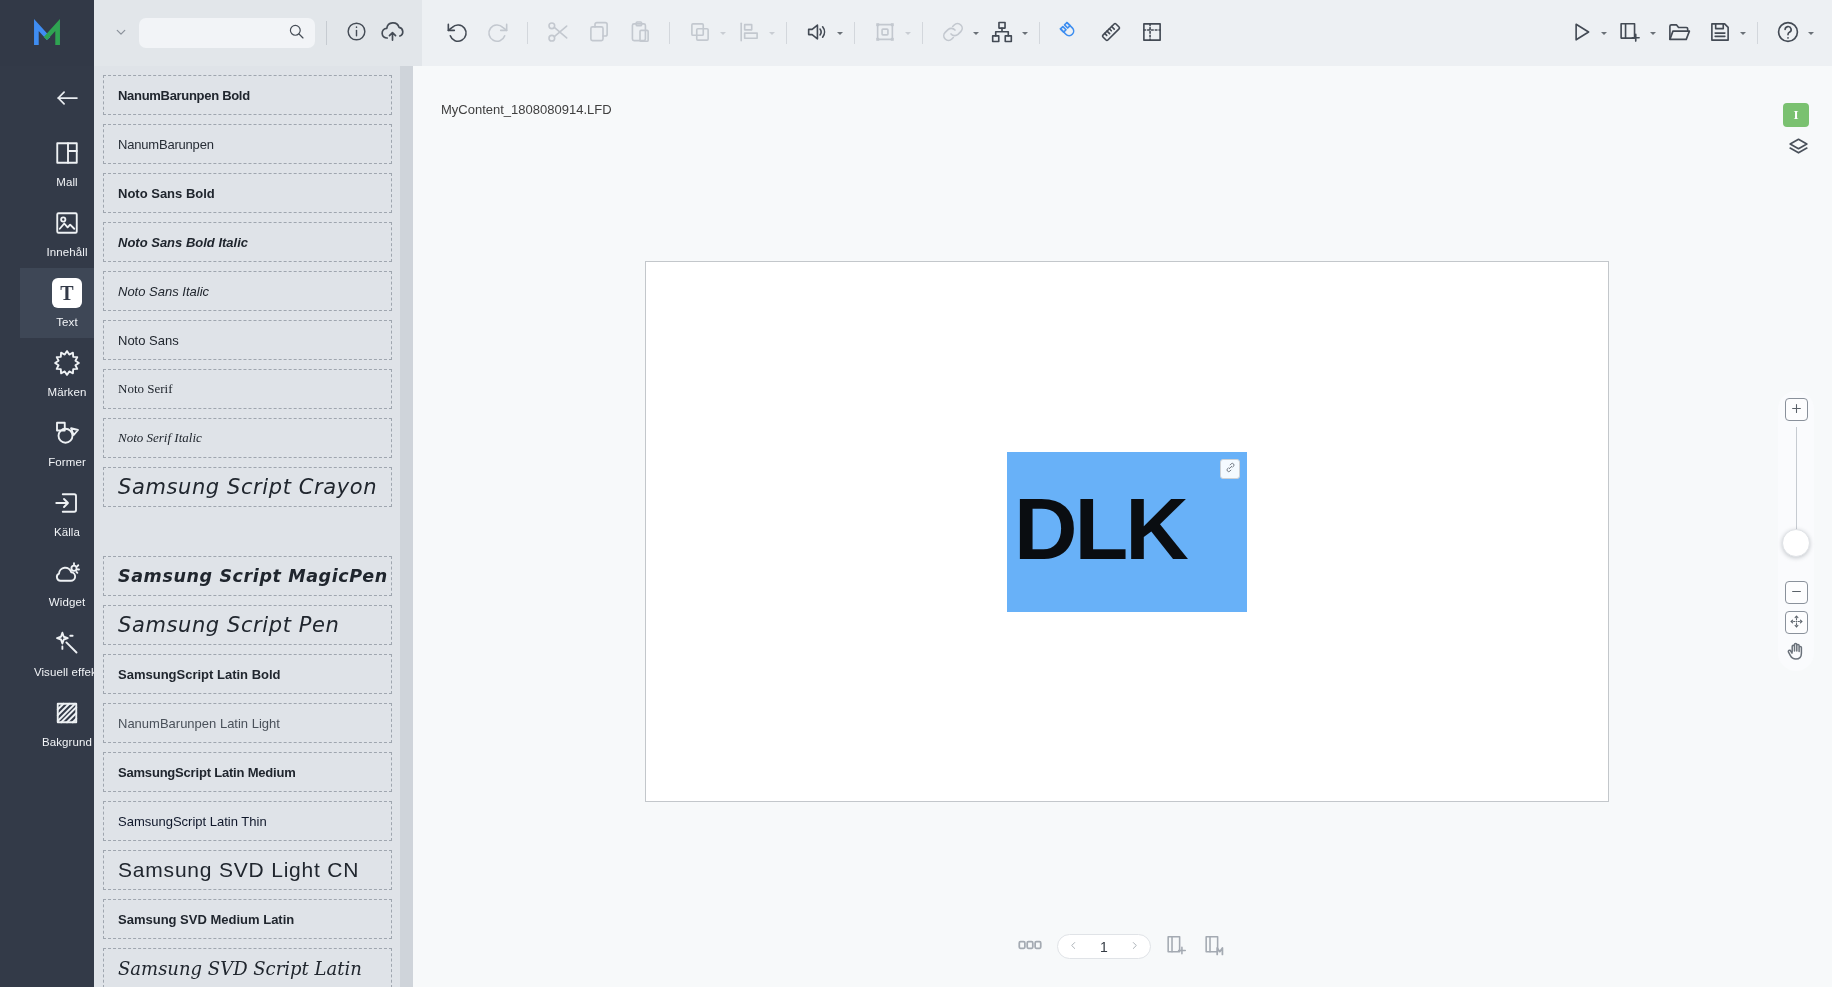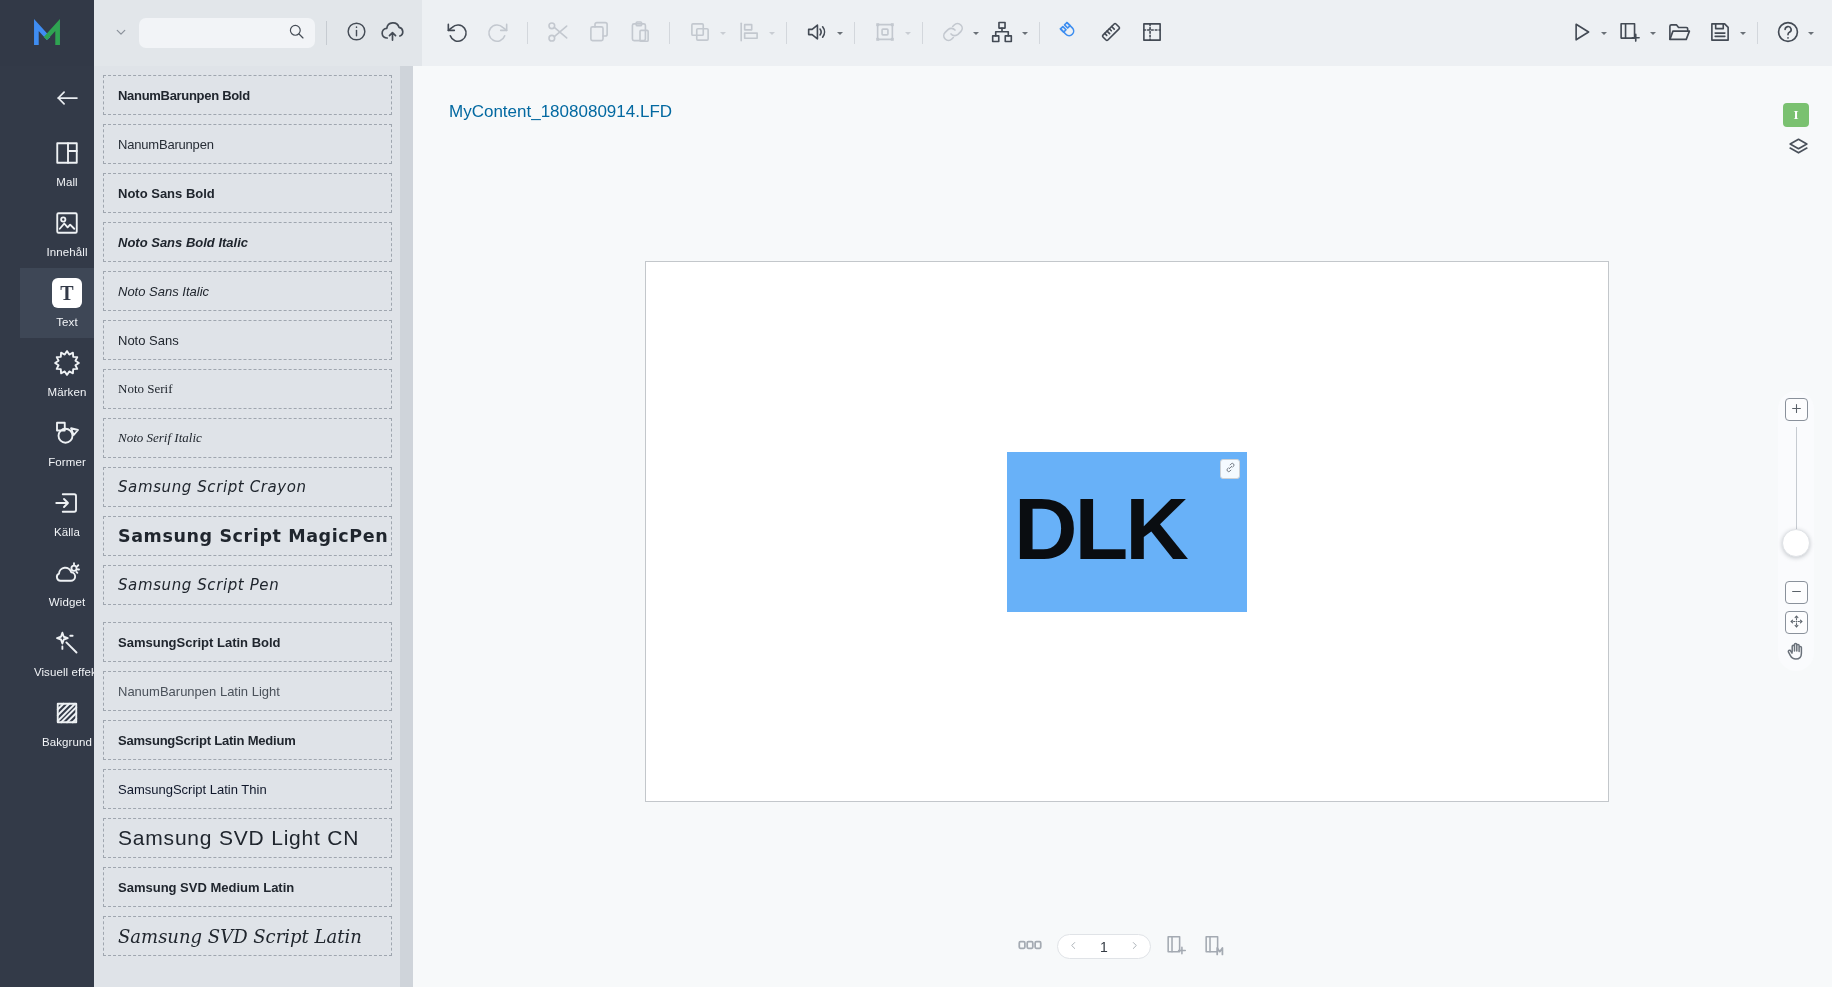--- a/index.html
+++ b/index.html
@@ -47,33 +47,33 @@
   .font-item{flex:0 0 38px;height:38px;border:1px dashed #9fa6af;display:flex;align-items:center;padding:0 14px;
     color:#20262e;font-size:13px;background:transparent;cursor:pointer;white-space:nowrap;overflow:hidden;}
   .f-nanum-bold{font-weight:700;letter-spacing:-.3px;}
   .f-nanum{letter-spacing:-.2px;color:#272d36;}
   .f-sans-bold{font-weight:700;}
   .f-sans-bold-italic{font-weight:700;font-style:italic;}
   .f-sans-italic{font-style:italic;}
   .f-serif{font-family:"Liberation Serif",serif;}
   .f-serif-bold-italic{font-family:"Liberation Serif",serif;font-weight:700;font-style:italic;}
   .f-serif-italic{font-family:"Liberation Serif",serif;font-style:italic;}
-  .f-script{font-style:italic;letter-spacing:.6px;font-family:"DejaVu Sans",sans-serif;font-size:15px;}
-  .f-script-bold{font-weight:700;letter-spacing:.6px;font-family:"DejaVu Sans",sans-serif;font-size:17.5px;}
-  .f-latin-bold{font-weight:700;margin-top:8px;}
+  .f-script{font-style:italic;letter-spacing:.6px;font-family:"DejaVu Sans",sans-serif;font-size:21px;}
+  .f-script-bold{font-style:italic;font-weight:700;letter-spacing:.6px;font-family:"DejaVu Sans",sans-serif;font-size:17.5px;margin-top:40px;}
+  .f-latin-bold{font-weight:700;}
   .f-latin-light{color:#4a515a;}
   .f-latin-medium{font-weight:700;letter-spacing:-.2px;}
   .f-latin-thin{color:#0f172a;}
   .f-svd-light{font-size:21px;letter-spacing:.8px;}
   .f-svd-medium{font-weight:700;}
   .f-svd-script{font-family:"DejaVu Serif",serif;font-style:italic;font-size:18px;}
 
   
   .canvas-area{position:absolute;left:413px;top:66px;width:1419px;height:921px;background:#f7f9fa;}
-  .doc-title{position:absolute;left:36px;top:36px;font-size:17px;color:#0369a1;}
+  .doc-title{position:absolute;left:28px;top:36px;font-size:13px;color:#404040;}
   .stage{position:absolute;left:232px;top:195px;width:962px;height:539px;background:#ffffff;border:1px solid #c3c7cb;box-sizing:content-box;}
   .text-object{position:absolute;left:361px;top:190px;width:240px;height:160px;cursor:move;}
   .dlk{position:absolute;left:7px;top:50%;transform:translateY(-53%);font-size:88px;font-weight:700;letter-spacing:-3px;color:#0a0d11;line-height:1;}
   .link-badge{position:absolute;right:7px;top:7px;width:18px;height:18px;background:rgba(255,255,255,.93);
     border:1px solid #ccd1d6;border-radius:3px;display:flex;align-items:center;justify-content:center;color:#5a616b;}
 
   
   .info-badge{position:absolute;left:1783px;top:103px;width:26px;height:24px;background:#7ac170;border-radius:4px;
     display:flex;align-items:center;justify-content:center;color:#fff;font-size:13px;font-weight:700;font-family:"Liberation Serif",serif;}
   .layers-btn{position:absolute;left:1785px;top:133px;width:27px;height:29px;color:#4a515b;display:flex;align-items:center;justify-content:center;}

